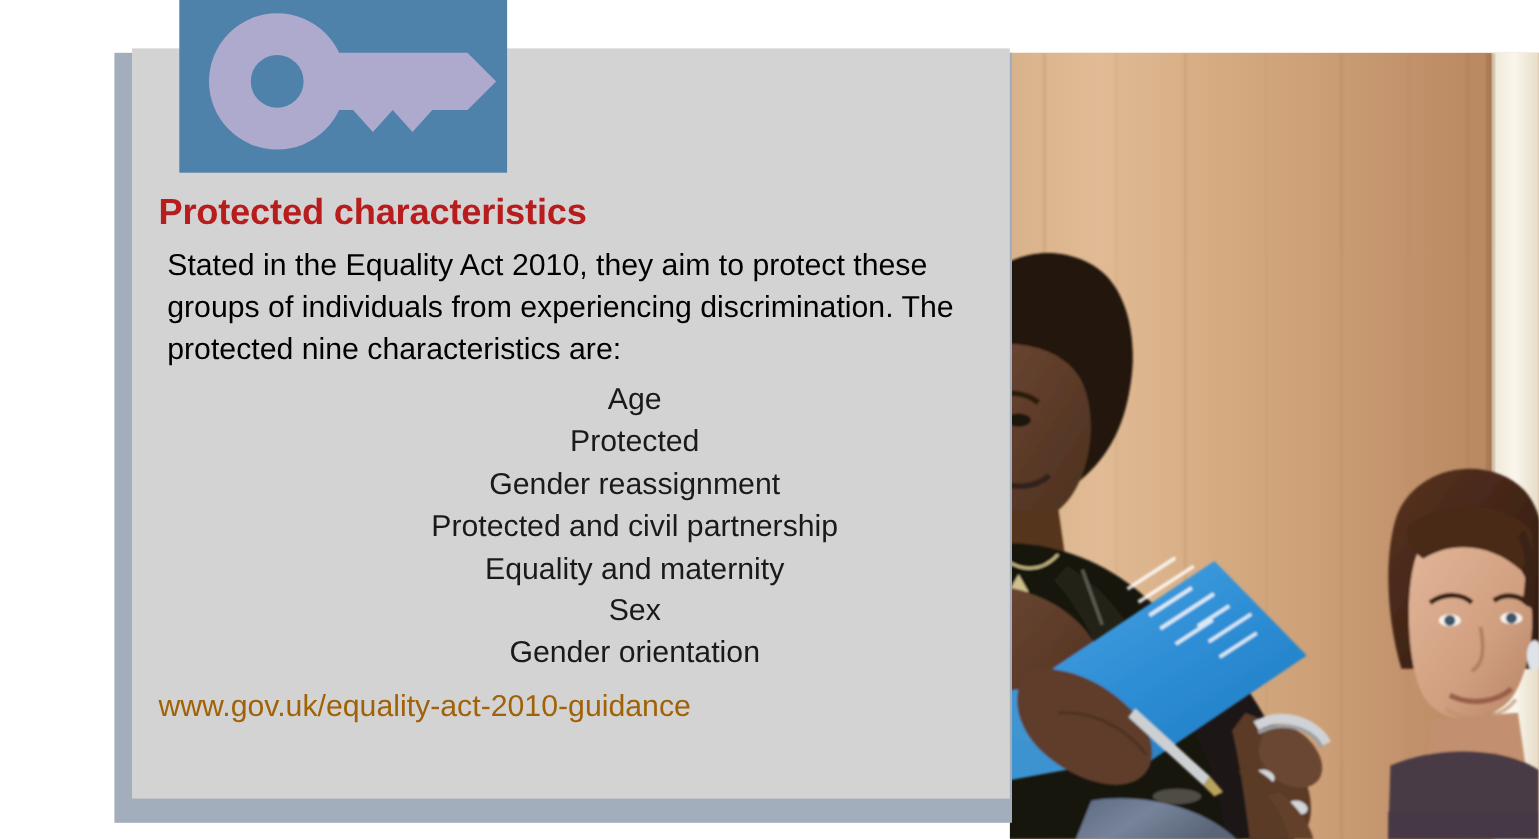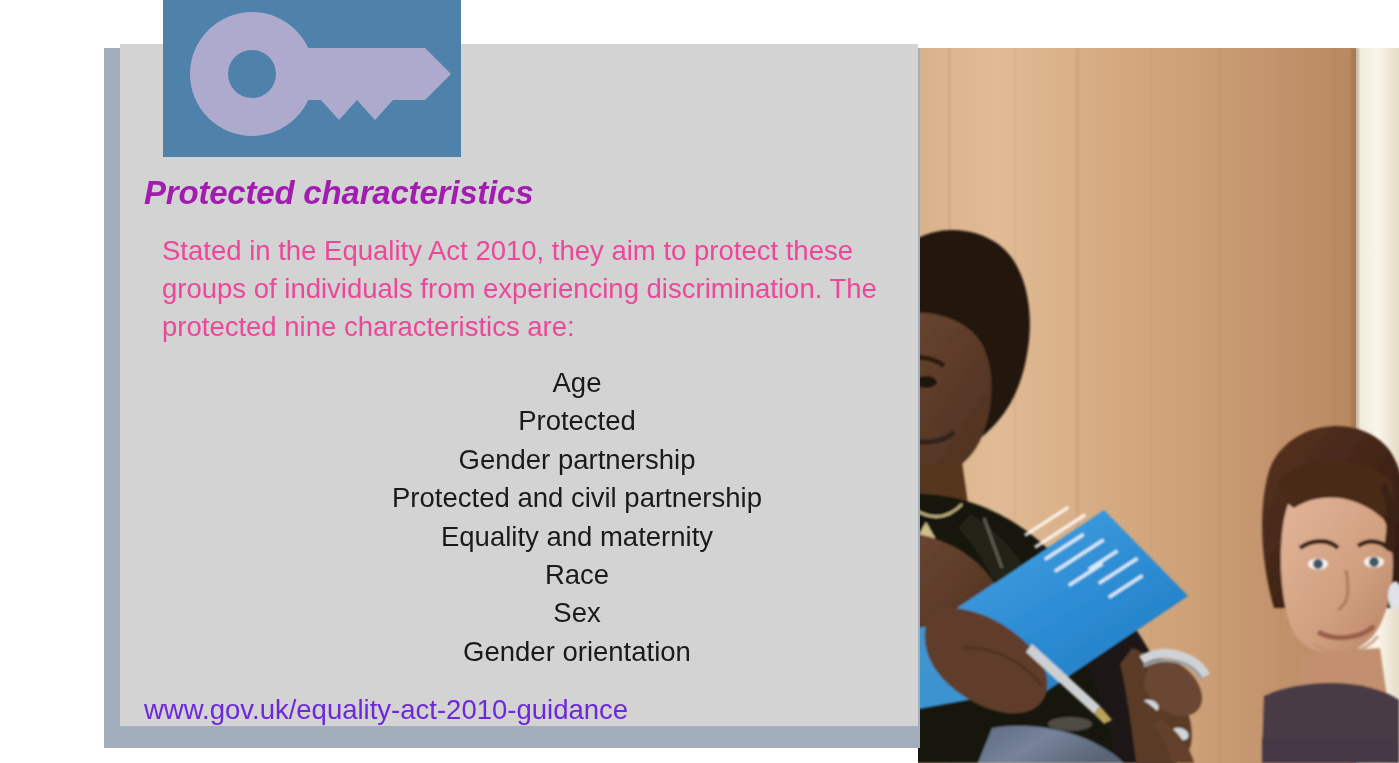--- a/index.html
+++ b/index.html
@@ -60,54 +60,53 @@
   .key-badge svg { display:block; width:100%; height:100%; }
 
   
   .content {
     position: absolute;
     left: 144px;
     top: 172px;
     width: 780px;
   }
   .title {
-    color: #a21caf;
+    color: #b91c1c;
     font-size: 33px;
     font-weight: bold;
     line-height: 42px;
     letter-spacing: -0.2px;
     margin: 0 0 2px 0;
     white-space: nowrap;
-    font-style: italic;
   }
   .intro {
-    color: #ec4899;
+    color: #000000;
     font-size: 27.5px;
     line-height: 38px;
-    margin: 18px;
+    margin: 8px;
     width: 760px;
   }
   .char-list {
     list-style: none;
     margin: 4px 0 0 0;
     padding: 0 0 0 86px;
     text-align: center;
   }
   .char-list li {
     color: #1a1a1a;
     font-size: 27.5px;
     line-height: 38.4px;
     white-space: nowrap;
   }
   .link {
     display: block;
-    color: #6d28d9;
+    color: #a16207;
     font-size: 27.5px;
     line-height: 38px;
-    margin-top: 20px;
+    margin-top: 10px;
     text-decoration: none;
     white-space: nowrap;
   }
 </style>
 </head>
 <body>
 
 <div class="photo">
   <svg viewBox="0 0 481 715" preserveAspectRatio="xMidYMid slice">
     <defs>
@@ -288,21 +287,20 @@
     <circle cx="89" cy="74" r="24" fill="#4e82ab"></circle>
   </svg>
 </div>
 
 <div class="content">
   <h1 class="title">Protected characteristics</h1>
   <p class="intro">Stated in the Equality Act 2010, they aim to protect these groups of individuals from experiencing discrimination. The protected nine characteristics are:</p>
   <ul class="char-list">
     <li>Age</li>
     <li>Protected</li>
-    <li>Gender partnership</li>
+    <li>Gender reassignment</li>
     <li>Protected and civil partnership</li>
     <li>Equality and maternity</li>
-    <li>Race</li>
     <li>Sex</li>
     <li>Gender orientation</li>
   </ul>
   <a class="link" href="#">www.gov.uk/equality-act-2010-guidance</a>
 </div>
 
 </body></html>

